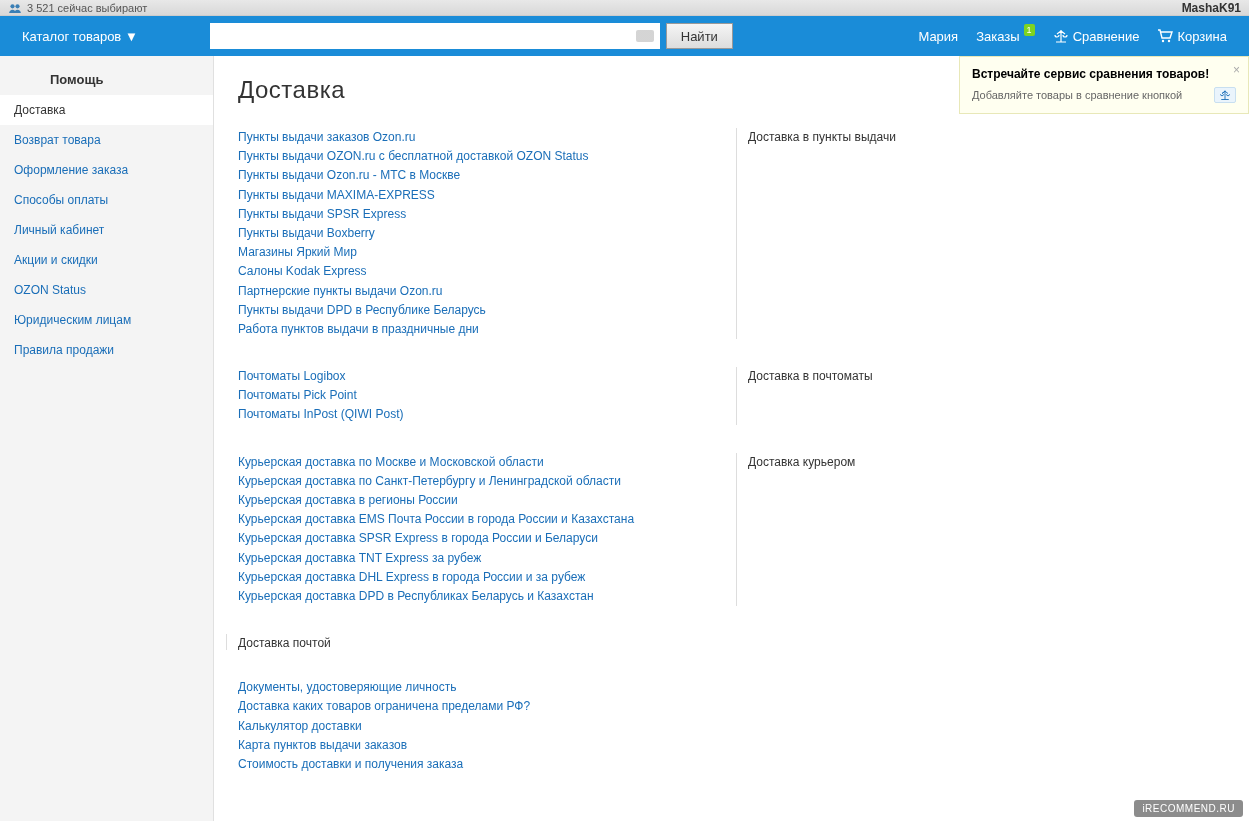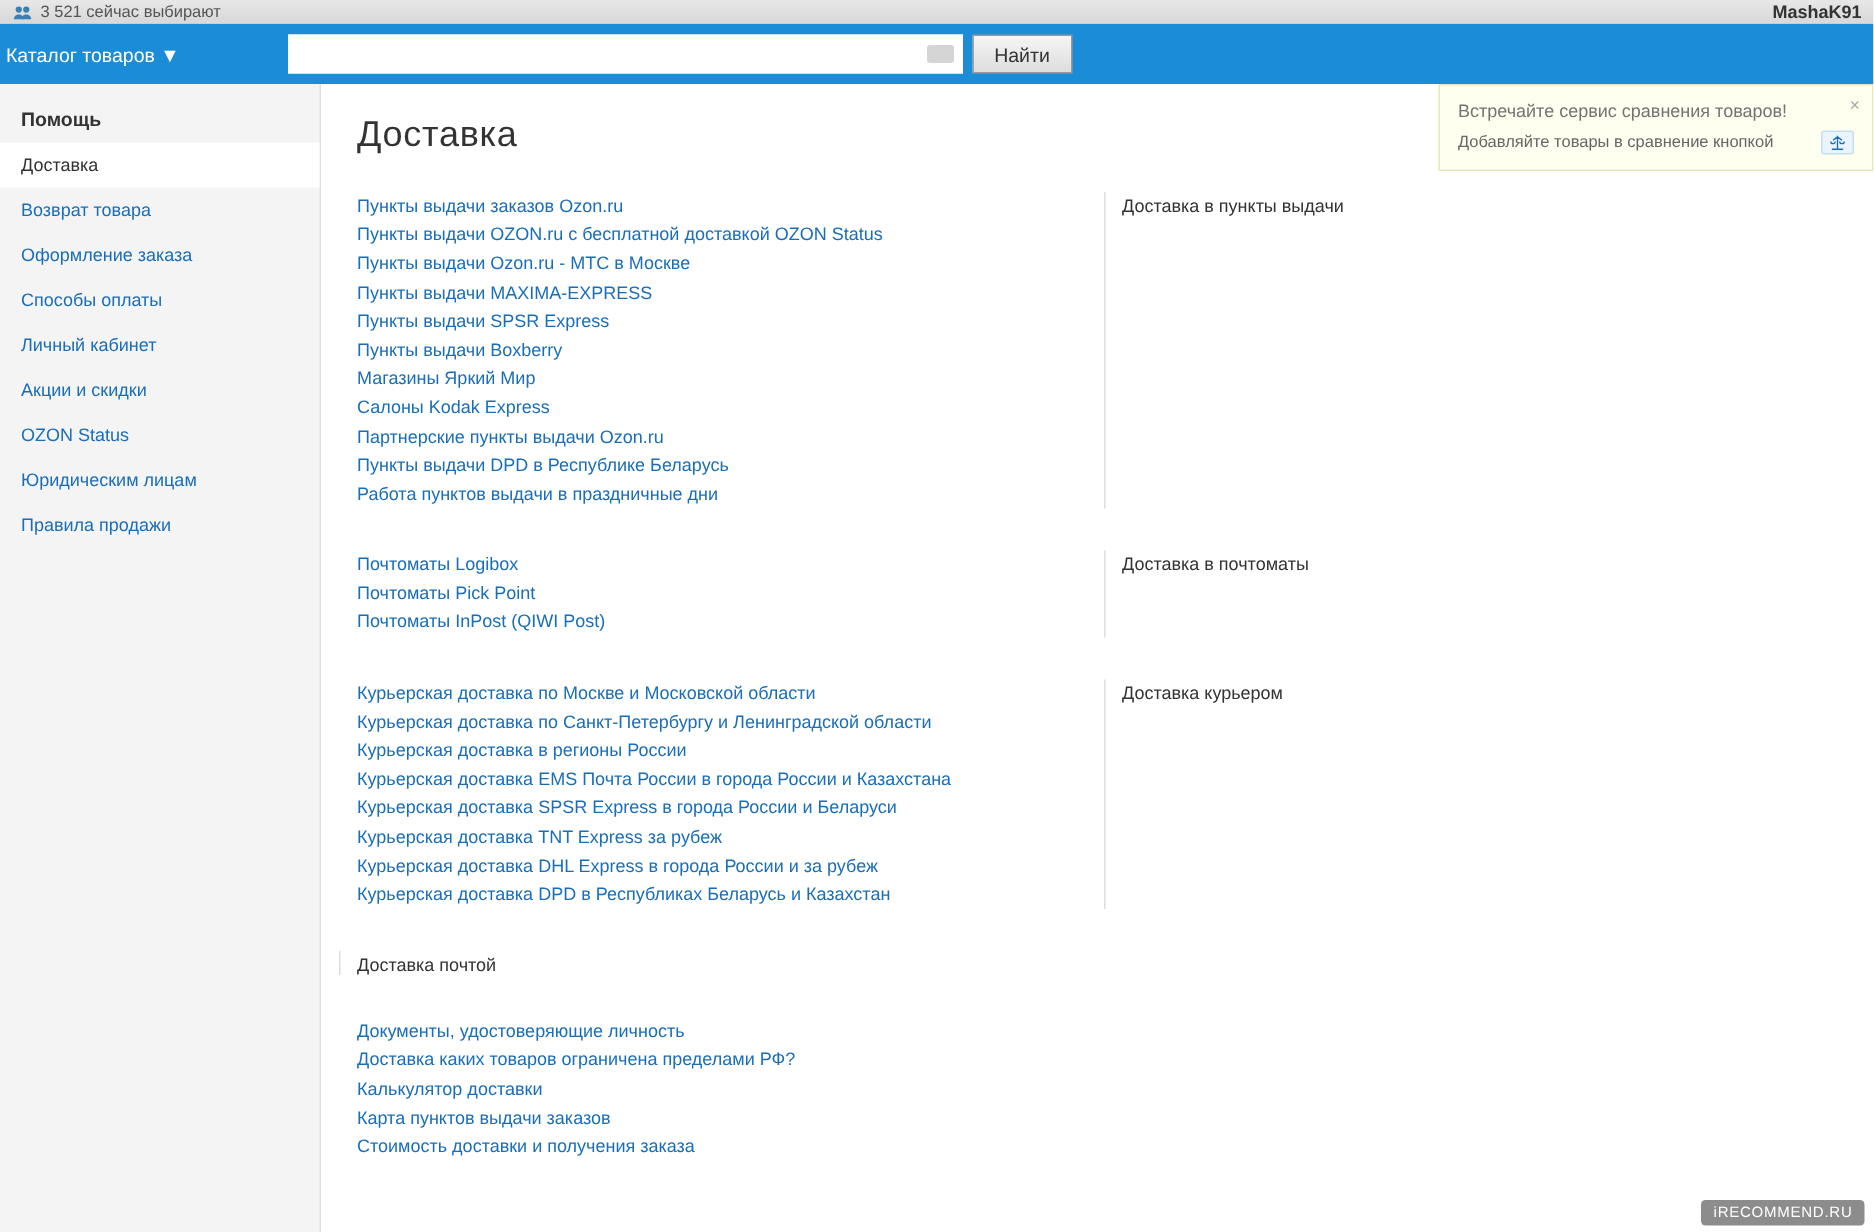--- a/index.html
+++ b/index.html
@@ -1,45 +1,45 @@
 <!DOCTYPE html>
 <html><head>
 <meta charset="utf-8">
 <style>
 * { margin: 0; padding: 0; box-sizing: border-box; }
 body { font-family: Verdana, Arial, sans-serif; font-size: 12px; background: #fff; color: #333; width: 1249px; }
 .top-strip { background: linear-gradient(#e8e8e8, #d8d8d8); height: 16px; display: flex; align-items: center; padding: 0 8px; justify-content: space-between; border-bottom: 1px solid #ccc; }
 .top-strip-left { display: flex; align-items: center; gap: 5px; color: #555; font-size: 11px; }
 .people-icon { width: 14px; height: 10px; display: inline-block; }
 .top-strip-right { font-size: 12px; color: #333; font-weight: bold; }
-.header-bar { background: #1a8cd8; height: 40px; display: flex; align-items: center; padding: 0 4px; gap: 12px; }
+.header-bar { background: #1a8cd8; height: 40px; display: flex; align-items: center; padding: 0 22px; gap: 12px; }
 .catalog-btn { color: #fff; font-size: 13px; cursor: pointer; padding-right: 60px; }
 .search-wrap { display: flex; align-items: center; gap: 6px; }
 .search-input { width: 450px; height: 26px; border: 1px solid #fff; padding: 0 30px 0 6px; background:#fff; position: relative; }
 .search-box { position: relative; }
 .kb-icon { position: absolute; right: 6px; top: 50%; transform: translateY(-50%); width: 18px; height: 12px; background: linear-gradient(90deg,#aaa 0 100%); opacity:.5; border-radius:2px; }
 .search-btn { height: 26px; padding: 0 14px; background: linear-gradient(#f5f5f5,#ddd); border: 1px solid #999; color:#333; font-size:13px; cursor:pointer; }
 .header-right { margin-left: auto; display: flex; align-items: center; gap: 18px; }
 .header-link { color: #fff; font-size: 13px; cursor: pointer; display: flex; align-items: center; gap: 4px; position: relative; }
 .badge { background: #7ed321; color: #fff; font-size: 9px; padding: 1px 3px; border-radius: 2px; position: relative; top: -6px; }
 .icon-svg { width: 16px; height: 16px; }
 .content-wrap { display: flex; }
 .sidebar { width: 214px; background: #f4f4f4; padding: 10px 0; border-right: 1px solid #e0e0e0; min-height: 340px; }
-.sidebar h3 { font-size: 13px; color: #333; padding: 6px 14px 8px; font-weight: bold; }
+.sidebar h3 { font-size: 13px; color: #333; padding: 6px 14px 8px; font-weight: bold; margin-left: 36px; }
 .sidebar-item { display: block; padding: 8px 14px; color: #1a6eb8; font-size: 12px; cursor: pointer; text-decoration: none; }
 .sidebar-item.active { color: #333; background: #fff; }
 .main { flex: 1; padding: 20px 24px; position: relative; }
 .page-title { font-size: 24px; font-weight: normal; color: #333; margin-bottom: 24px; letter-spacing: 0.5px; }
 .section { display: flex; margin-bottom: 28px; }
 .section-links { width: 510px; }
 .section-links a { display: block; color: #1a6eb8; font-size: 12px; line-height: 1.6; cursor: pointer; text-decoration: none; }
 .section-title { color: #333; font-size: 12px; padding-top: 2px; position: relative; min-width: 180px; }
 .section-title.bordered::before { content:''; position:absolute; left:-12px; top:0; bottom:0; border-left:1px solid #ddd; }
 .notify { position: absolute; top: 0; right: 0; width: 290px; background: #fffff0; border: 1px solid #e8e8b8; padding: 10px 12px; font-size: 11px; }
-.notify-title { color: #737373; font-size: 12px; margin-bottom: 6px; font-weight: normal; }
+.notify-title { color: #000000; font-size: 12px; margin-bottom: 6px; font-weight: bold; }
 .notify-body { color: #666; display: flex; align-items: center; justify-content: space-between; gap: 6px; }
 .notify-close { position: absolute; top: 6px; right: 8px; color: #aaa; cursor: pointer; font-size: 12px; }
 .compare-chip { border: 1px solid #c8dff0; background: #eaf4fc; padding: 1px 3px; border-radius: 2px; display:inline-flex; align-items:center; justify-content:center; }
 .watermark { position: fixed; bottom: 4px; right: 6px; background: rgba(120,120,120,0.85); color: #fff; font-size: 10px; padding: 3px 8px; border-radius: 3px; letter-spacing: 0.5px; }
 </style>
 </head>
 <body>
 
 <div class="top-strip">
   <div class="top-strip-left">
@@ -57,20 +57,43 @@
 </div>
 
 <div class="header-bar">
   <div class="catalog-btn">Каталог товаров ▼</div>
   <div class="search-wrap">
     <div class="search-box">
       <input class="search-input" type="text" style="">
       <span class="kb-icon"></span>
     </div>
     <button class="search-btn">Найти</button>
+  </div>
+  <div class="header-right">
+    <span class="header-link">
+      <span>Мария</span>
+    </span>
+    <span class="header-link">
+      <span>Заказы</span>
+      <span class="badge">1</span>
+    </span>
+    <span class="header-link">
+      <svg class="icon-svg" viewBox="0 0 16 16">
+          <path d="M8 2v12M3 14h10M8 3l-4 3 4-3 4 3M2 7a2 2 0 004 0M10 7a2 2 0 004 0" stroke="#fff" stroke-width="1.2" fill="none"></path>
+        </svg>
+      <span>Сравнение</span>
+    </span>
+    <span class="header-link">
+      <svg class="icon-svg" viewBox="0 0 16 16">
+          <path d="M1 2h2l2 8h8l2-6H4" stroke="#fff" stroke-width="1.4" fill="none"></path>
+          <circle cx="6" cy="13" r="1.2" fill="#fff"></circle>
+          <circle cx="12" cy="13" r="1.2" fill="#fff"></circle>
+        </svg>
+      <span>Корзина</span>
+    </span>
   </div>
 </div>
 
 <div class="content-wrap">
   <div class="sidebar">
     <h3>Помощь</h3>
     <a class="sidebar-item active">Доставка</a>
     <a class="sidebar-item">Возврат товара</a>
     <a class="sidebar-item">Оформление заказа</a>
     <a class="sidebar-item">Способы оплаты</a>

